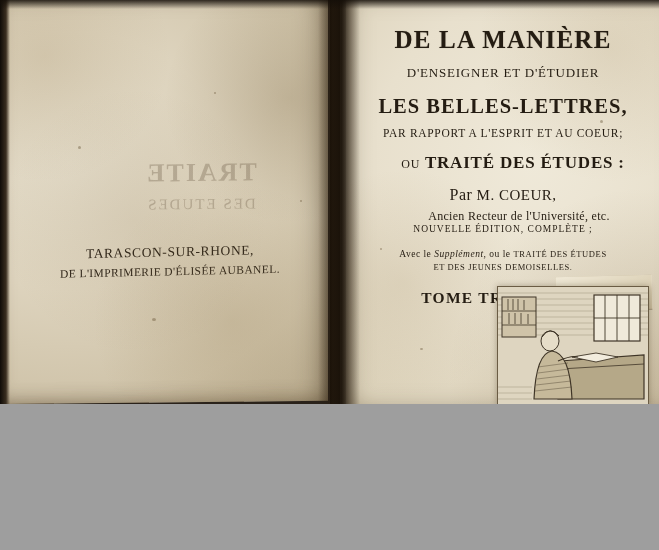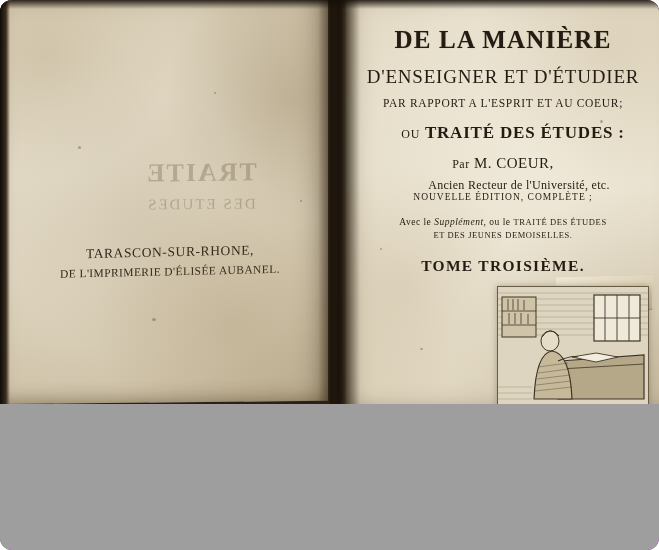--- a/index.html
+++ b/index.html
@@ -13,21 +13,20 @@
     overflow: hidden;
     font-family: "Liberation Serif", serif;
   }
 
   #scan {
     position: relative;
     width: 659px;
     height: 550px;
     background: #a21caf;
     overflow: hidden;
-    border-radius: 12px;
   }
 
   
   .book {
     position: absolute;
     left: 0;
     top: 0;
     width: 659px;
     height: 404px;
     background: #1b1510;
@@ -158,21 +157,21 @@
     line-height: 1.15;
   }
   .t-main {
     font-size: 25px;
     font-weight: bold;
     letter-spacing: 1.2px;
     text-shadow: 0 0 1px rgba(40,30,15,0.35);
   }
   .t-sub1 {
     margin-top: 11px;
-    font-size: 19px;
+    font-size: 13px;
     letter-spacing: 0.8px;
     text-transform: uppercase;
   }
   .t-belles {
     margin-top: 14px;
     font-size: 20.5px;
     font-weight: bold;
     letter-spacing: 1px;
   }
   .t-rapport {
@@ -191,21 +190,21 @@
   .t-traite .ou {
     font-size: 12px;
     font-weight: normal;
     text-transform: uppercase;
   }
   .t-par {
     margin-top: 13px;
     font-size: 15px;
     letter-spacing: 0.5px;
   }
-  .t-par .small { font-size: 12px; }
+  .t-par .small { font-size: 16px; }
   .t-recteur {
     margin-top: 6px;
     font-size: 12px;
     letter-spacing: 0.3px;
     margin-left: 32px;
   }
   .t-edition {
     font-size: 9.5px;
     letter-spacing: 1px;
     text-transform: uppercase;
@@ -312,20 +311,21 @@
     </div>
 
     <div class="right-dark"></div>
     <div class="gutter"></div>
 
     <div class="page-right"></div>
 
     <div class="title-block">
       <div class="t-main">DE LA MANIÈRE</div>
       <div class="t-sub1">D'ENSEIGNER ET D'ÉTUDIER</div>
+      <div class="t-belles">LES BELLES-LETTRES,</div>
       <div class="t-rapport">PAR RAPPORT A L'ESPRIT ET AU COEUR;</div>
       <div class="t-traite">
         <span class="ou">OU</span>
         <span>TRAITÉ DES ÉTUDES :</span>
       </div>
       <div class="t-par">
         <span class="small">Par</span>
         <span>M. COEUR,</span>
       </div>
       <div class="t-recteur">Ancien Recteur de l'Université, etc.</div>

